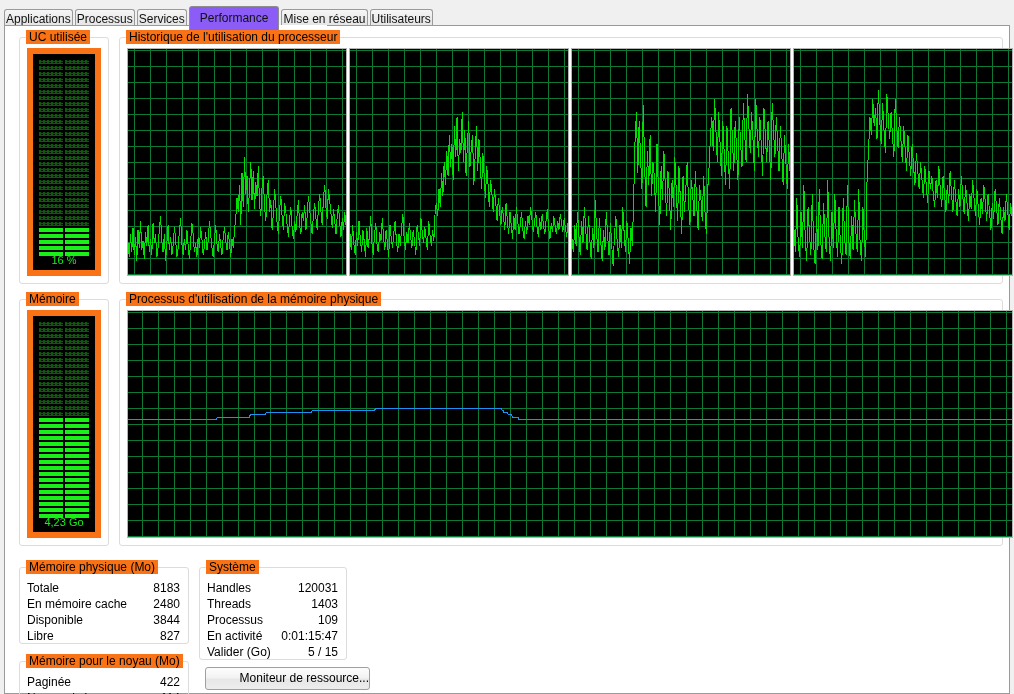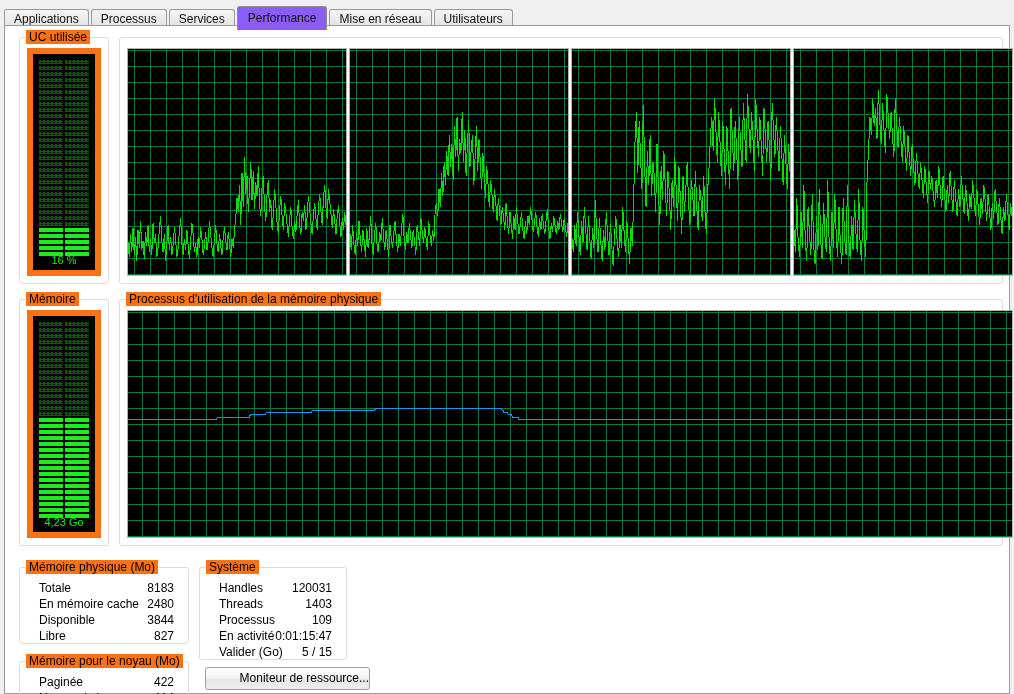--- a/index.html
+++ b/index.html
@@ -10,21 +10,21 @@
     font-size:12px;color:#000;
     -webkit-font-smoothing:antialiased;
   }
   
   #tabstrip{
     position:absolute;left:0;top:0;width:1014px;height:27px;
     background:#f0f0f0;
   }
   #tabstrip .tabs{position:absolute;left:4px;top:3px;display:flex;align-items:flex-end;height:23px;}
   .tab{
-    height:19px;line-height:19px;padding:0 9px;margin-right:2px;
+    height:19px;line-height:19px;padding:0 1px;margin-right:2px;
     background:linear-gradient(to bottom,#f6f6f6 0%,#ebebeb 45%,#e2e2e2 100%);
     border:1px solid #9a9a9a;border-bottom:none;
     border-radius:3px 3px 0 0;
     font-size:12px;color:#111;white-space:nowrap;
     position:relative;top:3px;
   }
   .tab.active{
     height:23px;line-height:22px;top:4px;background:#8b5cf6;
     border-color:#8d8d8d;z-index:5;padding:0 10px;
   }
@@ -66,21 +66,21 @@
     position:absolute;left:0;right:0;text-align:center;
     color:#18f018;font-size:11px;font-family:"Liberation Sans",sans-serif;
   }
   
   .graph{
     position:absolute;background:#000;box-sizing:border-box;
     border:1px solid #b4b4b4;overflow:hidden;
   }
   .graph svg{position:absolute;left:0;top:0;}
   
-  .stat{position:absolute;left:8px;top:20px;right:15px;margin-left:12px;}
+  .stat{position:absolute;left:8px;top:20px;right:9px;}
   .stat .row{display:flex;justify-content:space-between;height:16px;line-height:16px;font-size:12px;}
   .stat .row .k{white-space:nowrap;}
   .stat .row .v{white-space:nowrap;}
   
   .btn{
     position:absolute;box-sizing:border-box;
     background:linear-gradient(to bottom,#fdfdfd 0%,#f2f2f2 48%,#e6e6e6 52%,#ededed 100%);
     border:1px solid #a0a0a0;border-radius:3px;
     font-size:12px;color:#000;text-align:right;line-height:21px;
   }
@@ -256,20 +256,21 @@
             <div class="seg off"></div>
             <div class="seg off"></div>
           </div>
         </div>
       <div class="meter-label" style="bottom:4px;">4,23 Go</div>
     </div>
   </div>
 
   <div class="gb" style="left:114px;top:4px;width:884px;height:254px;">
     <div class="gb-frame"></div>
+    <div class="gb-title">Historique de l'utilisation du processeur</div>
     <div class="graph" id="cpu-graph-0" style="left:8px;top:18px;width:220px;height:228px;">
         <svg width="218" height="226">
           <g>
             <line x1="214.5" y1="0" x2="214.5" y2="226" stroke="#0c7a34" stroke-width="1"></line>
             <line x1="198.5" y1="0" x2="198.5" y2="226" stroke="#0c7a34" stroke-width="1"></line>
             <line x1="182.5" y1="0" x2="182.5" y2="226" stroke="#0c7a34" stroke-width="1"></line>
             <line x1="166.5" y1="0" x2="166.5" y2="226" stroke="#0c7a34" stroke-width="1"></line>
             <line x1="150.5" y1="0" x2="150.5" y2="226" stroke="#0c7a34" stroke-width="1"></line>
             <line x1="134.5" y1="0" x2="134.5" y2="226" stroke="#0c7a34" stroke-width="1"></line>
             <line x1="118.5" y1="0" x2="118.5" y2="226" stroke="#0c7a34" stroke-width="1"></line>

